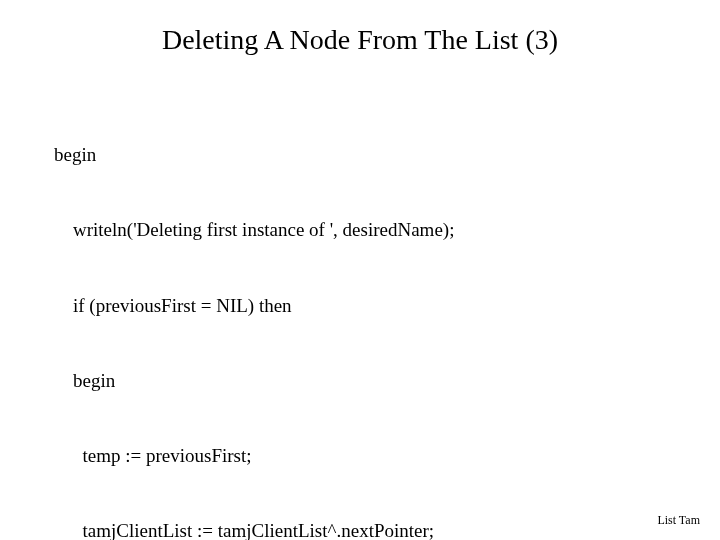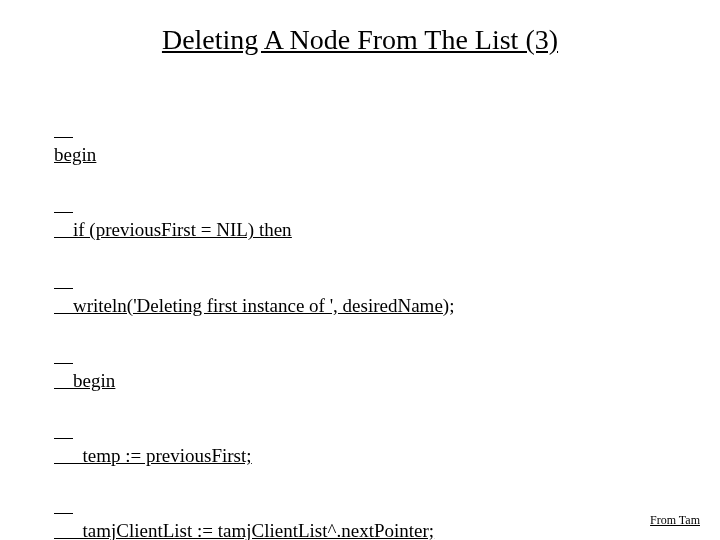--- a/index.html
+++ b/index.html
@@ -1,40 +1,40 @@
 <!DOCTYPE html>
 <html><head>
 <meta charset="utf-8">
 <style>
-  * { margin: 0; padding: 0; box-sizing: border-box; text-decoration: underline; }
+  * { margin: 0; padding: 0; box-sizing: border-box; }
   html, body { width: 720px; height: 540px; background: #fff; font-family: "Times New Roman", Times, serif; color: #000; }
   .slide { position: relative; width: 720px; height: 540px; }
   .title { position: absolute; top: 24px; left: 0; width: 720px; text-align: center; font-size: 28px; font-weight: 400; }
   .code { position: absolute; top: 92px; left: 54px; font-size: 19px; line-height: 1.32; font-family: "Times New Roman", Times, serif; white-space: pre; }
   .code div { white-space: pre; }
   .footer { position: absolute; bottom: 12px; right: 20px; font-size: 12px; }
 </style>
 </head>
 <body>
 
 <div class="slide">
   <div class="title">Deleting A Node From The List (3)</div>
 
   <div class="code">
     <div>begin</div>
+    <div>    writeln('Deleting first instance of ', desiredName);</div>
     <div>    if (previousFirst = NIL) then</div>
-    <div>    writeln('Deleting first instance of ', desiredName);</div>
     <div>    begin</div>
     <div>      temp := previousFirst;</div>
     <div>      tamjClientList := tamjClientList^.nextPointer;</div>
     
     
     
     
     
     
     
     
     
   </div>
 
-  <div class="footer">From Tam</div>
+  <div class="footer">List Tam</div>
 </div>
 
 </body></html>

